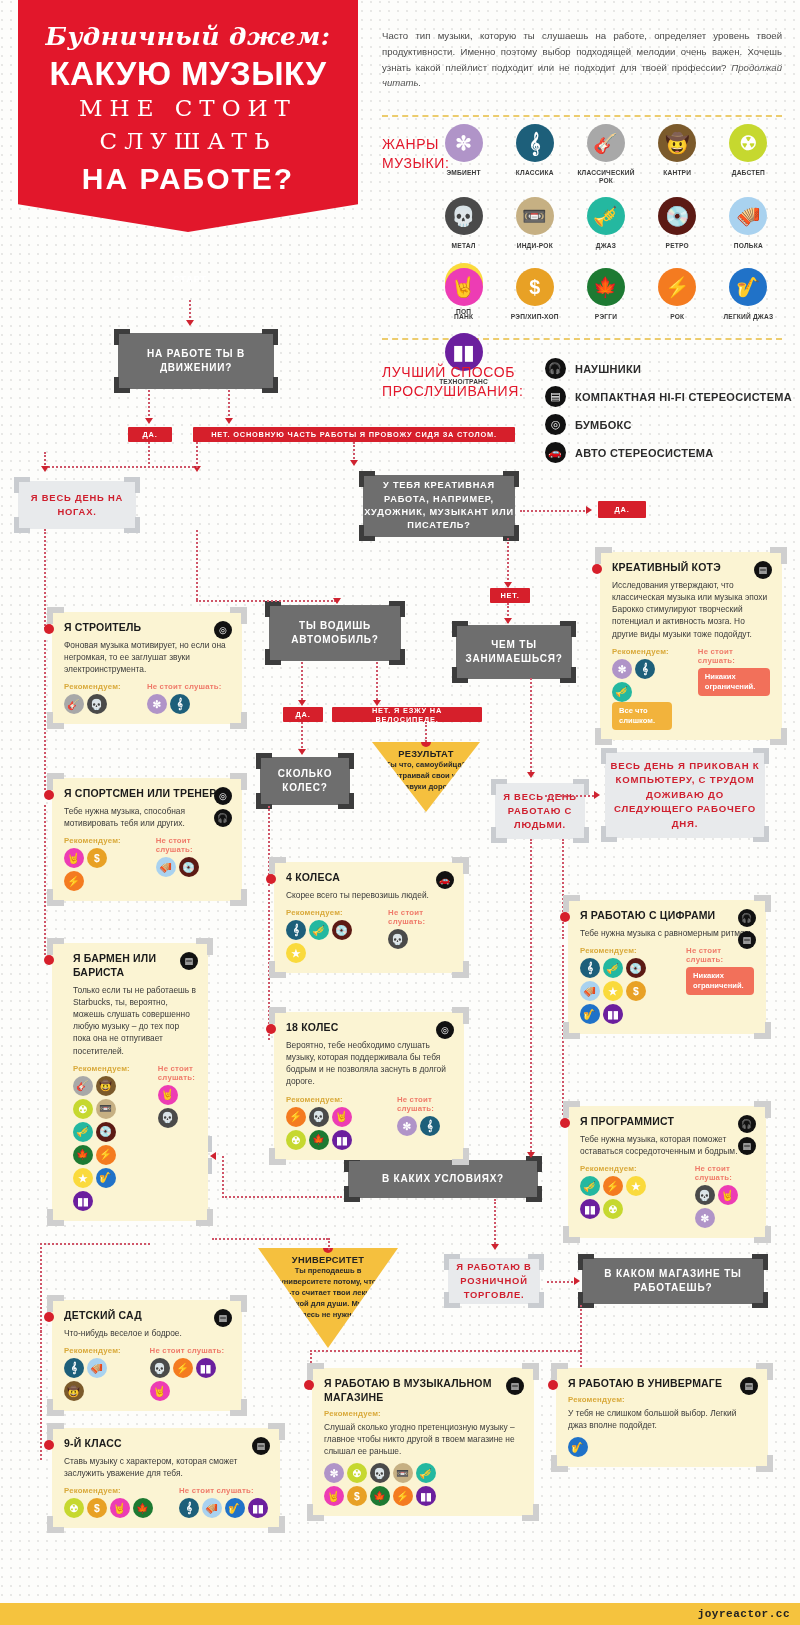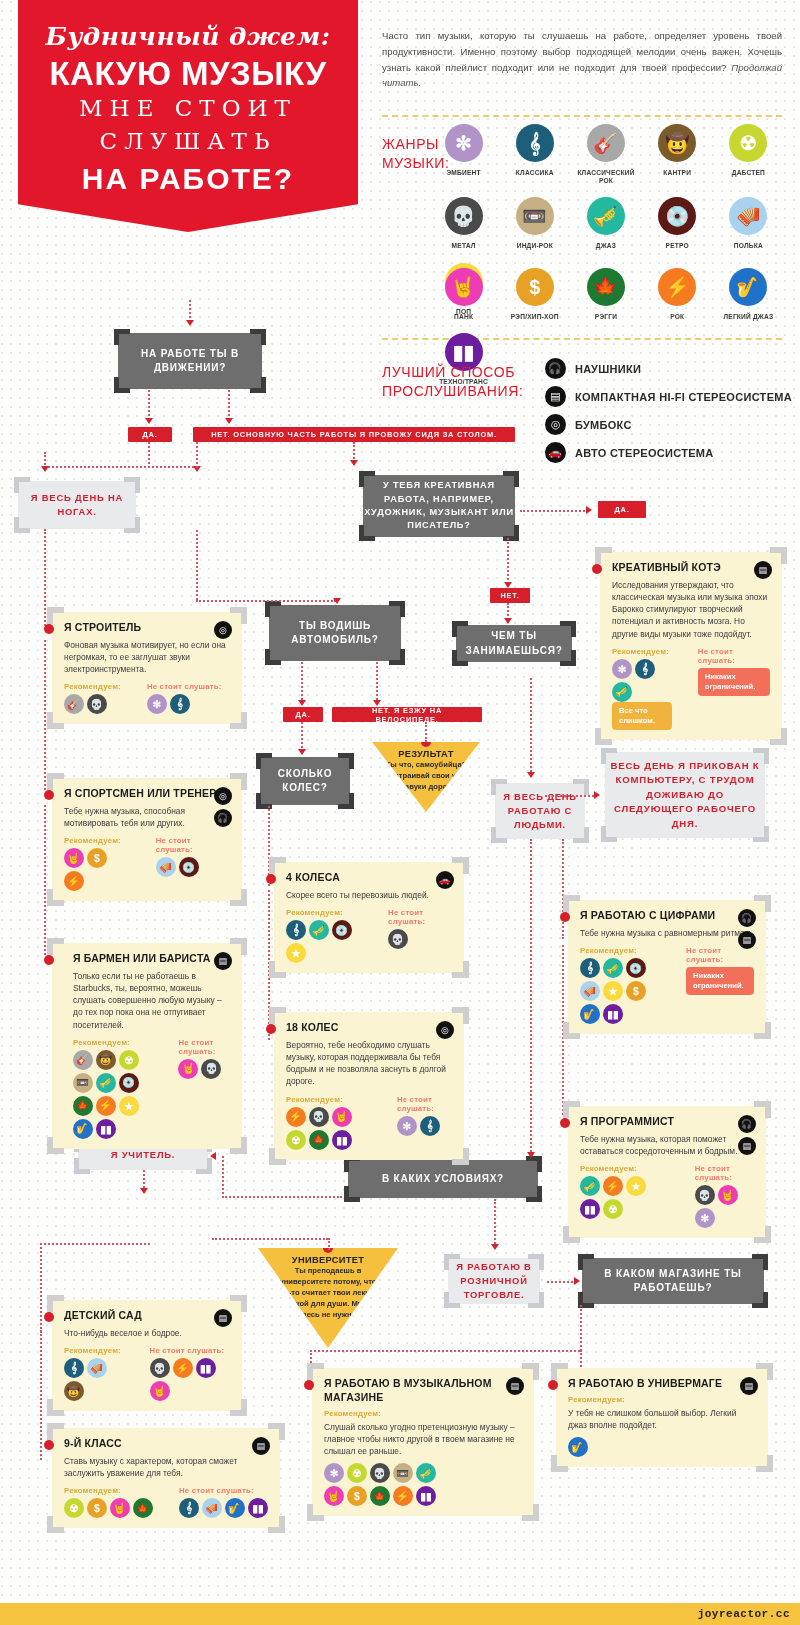--- a/index.html
+++ b/index.html
@@ -201,21 +201,21 @@
       <div class="device-row">
         <span class="dev">🚗</span>
         <span class="lbl">АВТО СТЕРЕОСИСТЕМА</span>
       </div>
     </div>
 
   <div style="position:absolute; left:150px; top:274px; width:80px; text-align:center; font-size:9px; font-weight:bold; color:#fff; letter-spacing:1px;">СТАРТ</div>
   <div class="vd" style="left:189px; top:300px; height:22px;"></div>
   <div class="arw dn" style="left:186px; top:320px;"></div>
 
-  <div class="node q" style="left:118px; top:333px; width:144px; height:56px;">
+  <div class="node q" style="left:118px; top:333px; width:156px; height:56px;">
     <span>НА РАБОТЕ ТЫ В ДВИЖЕНИИ?</span>
     <i class="brk tl"></i>
       <i class="brk tr"></i>
       <i class="brk bl"></i>
       <i class="brk br"></i>
   </div>
   <div class="vd" style="left:148px; top:390px; height:30px;"></div>
   <div class="arw dn" style="left:145px; top:418px;"></div>
   <div class="vd" style="left:228px; top:390px; height:30px;"></div>
   <div class="arw dn" style="left:225px; top:418px;"></div>
@@ -268,21 +268,21 @@
     <span>ТЫ ВОДИШЬ АВТОМОБИЛЬ?</span>
     <i class="brk tl"></i>
       <i class="brk tr"></i>
       <i class="brk bl"></i>
       <i class="brk br"></i>
   </div>
   <div class="vd" style="left:196px; top:530px; height:70px;"></div>
   <div class="hd" style="left:196px; top:600px; width:140px;"></div>
   <div class="arw dn" style="left:333px; top:598px;"></div>
 
-  <div class="node q" style="left:456px; top:625px; width:116px; height:37px;">
+  <div class="node q" style="left:456px; top:625px; width:116px; height:54px;">
     <span>ЧЕМ ТЫ ЗАНИМАЕШЬСЯ?</span>
     <i class="brk tl"></i>
       <i class="brk tr"></i>
       <i class="brk bl"></i>
       <i class="brk br"></i>
   </div>
   <div class="vd" style="left:507px; top:603px; height:20px;"></div>
   <div class="arw dn" style="left:504px; top:618px;"></div>
 
   <div class="vd" style="left:301px; top:662px; height:42px;"></div>
@@ -471,21 +471,21 @@
               <span class="glyph" style="font-size: 10.4px;">🪗</span>
             </span>
             <span class="icon sz20" style="background: rgb(92, 26, 20);">
               <span class="glyph" style="font-size: 10.4px;">💿</span>
             </span>
           </div>
         </div>
       </div>
   </div>
 
-  <div class="card" style="left:52px; top:943px; width:190px;padding-left:21px;">
+  <div class="card" style="left:52px; top:943px; width:156px;padding-left:21px;">
     <i class="bullet"></i>
       <i class="brk3 tl"></i>
       <i class="brk3 tr"></i>
       <i class="brk3 bl"></i>
       <i class="brk3 br"></i>
     <h3>Я БАРМЕН ИЛИ БАРИСТА</h3>
     <p>Только если ты не работаешь в Starbucks, ты, вероятно, можешь слушать совершенно любую музыку – до тех пор пока она не отпугивает посетителей.</p>
     <div class="devs">
         <span class="dev" style="width: 18px; height: 18px; font-size: 9px;">▤</span>
       </div>

